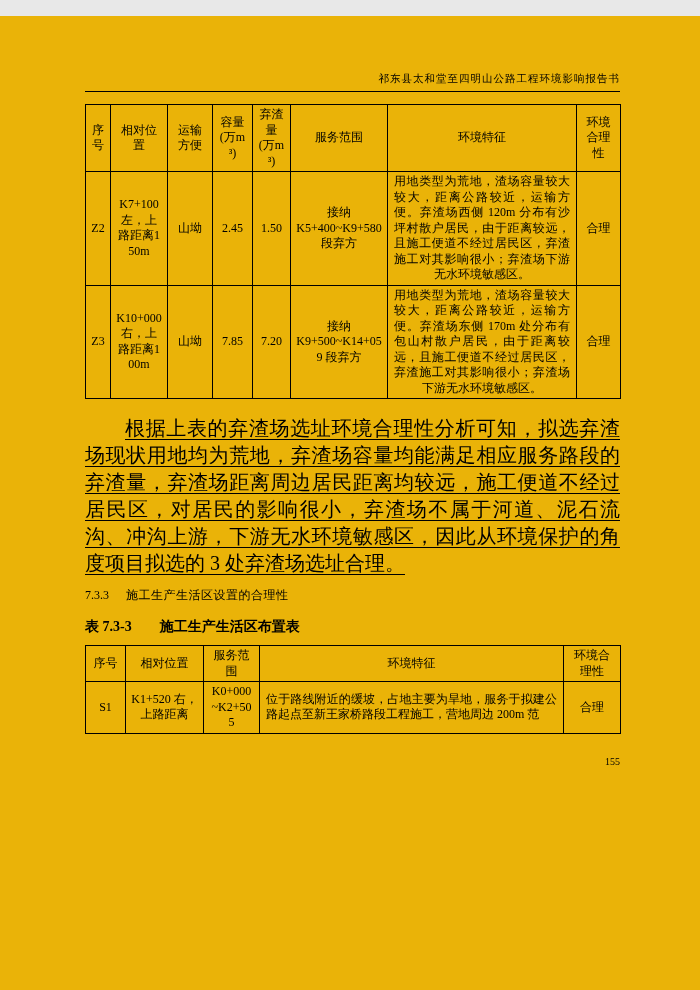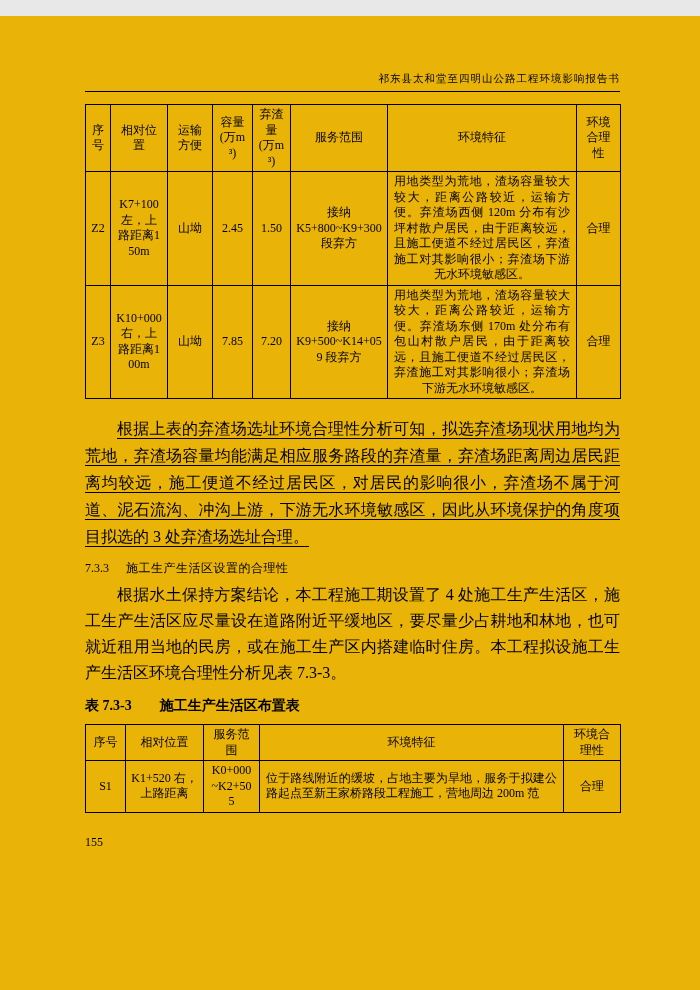--- a/index.html
+++ b/index.html
@@ -48,21 +48,21 @@
   .tbl-waste .r-total{height:38px;}
   .cell-features{
     text-align:justify;
     text-align-last:center;
     padding:2px 6px;
   }
   .svc-l1,.svc-l2{display:block;}
   
   .para{
     width:535px;
-    font-size:16px;
+    font-size:20px;
     line-height:27px;
     text-align:justify;
     text-indent:2em;
     margin:0;
   }
   .p1{margin-top:16px;}
   .p2{margin-top:8px;}
   .p3{margin-top:2px;line-height:26px;}
   .u{
     text-decoration:underline;
@@ -83,22 +83,22 @@
     font-size:14px;
     margin:10px 0 0;
     line-height:20px;
   }
   .tbl-camp{margin-top:8px;}
   .tbl-camp .r-head{height:34px;}
   .tbl-camp .r-s1{height:41px;}
   .tbl-camp .cell-features{text-align-last:auto;}
   .page-number{
     width:535px;
-    text-align:left;
-    font-size:12px;
+    text-align:right;
+    font-size:10px;
     margin-top:22px;
   }
 </style>
 </head>
 <body>
 
 <div class="page">
 
   <div class="doc-header">
     <span>祁东县太和堂至四明山公路工程环境影响报告书</span>
@@ -127,21 +127,21 @@
       <th>环境合理性</th>
     </tr>
     <tr class="r-z2">
       <td>Z2</td>
       <td>K7+100左，上路距离150m</td>
       <td>山坳</td>
       <td>2.45</td>
       <td>1.50</td>
       <td>
         <span class="svc-l1">接纳</span>
-        <span class="svc-l2">K5+800~K9+300 段弃方</span>
+        <span class="svc-l2">K5+400~K9+580 段弃方</span>
       </td>
       <td class="cell-features">用地类型为荒地，渣场容量较大较大，距离公路较近，运输方便。弃渣场西侧 120m 分布有沙坪村散户居民，由于距离较远，且施工便道不经过居民区，弃渣施工对其影响很小；弃渣场下游无水环境敏感区。</td>
       <td>合理</td>
     </tr>
     <tr class="r-z3">
       <td>Z3</td>
       <td>K10+000右，上路距离100m</td>
       <td>山坳</td>
       <td>7.85</td>
       <td>7.20</td>
@@ -156,21 +156,20 @@
     </table>
 
   <p class="para p1 u">根据上表的弃渣场选址环境合理性分析可知，拟选弃渣场现状用地均为荒地，弃渣场容量均能满足相应服务路段的弃渣量，弃渣场距离周边居民距离均较远，施工便道不经过居民区，对居民的影响很小，弃渣场不属于河道、泥石流沟、冲沟上游，下游无水环境敏感区，因此从环境保护的角度项目拟选的 3 处弃渣场选址合理。</p>
 
 
   <h3 class="section-heading">
     <span class="sec-no">7.3.3</span>
     <span class="sec-title">施工生产生活区设置的合理性</span>
   </h3>
 
-  <p class="para p3">根据水土保持方案结论，本工程施工期设置了 4 处施工生产生活区，施工生产生活区应尽量设在道路附近平缓地区，要尽量少占耕地和林地，也可就近租用当地的民房，或在施工生产区内搭建临时住房。本工程拟设施工生产生活区环境合理性分析见表 7.3-3。</p>
 
   <div class="tbl-caption">表 7.3-3　　施工生产生活区布置表</div>
 
   <table class="tbl-camp">
     <colgroup>
       <col style="width:40px">
         <col style="width:78px">
         <col style="width:56px">
       <col style="width:304px">
         <col style="width:57px">

